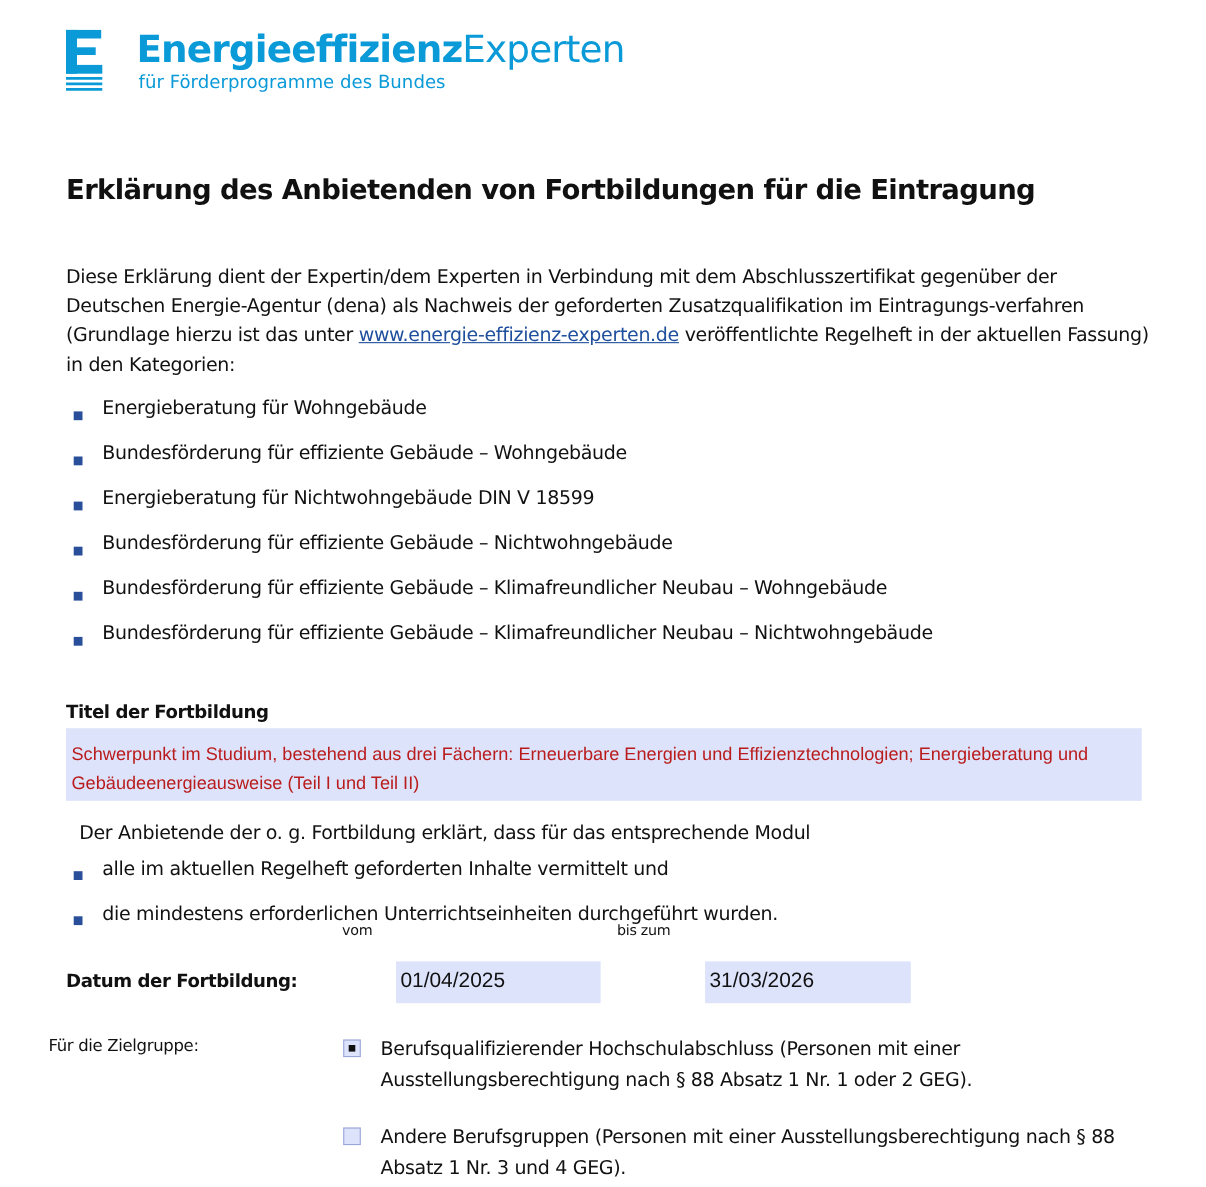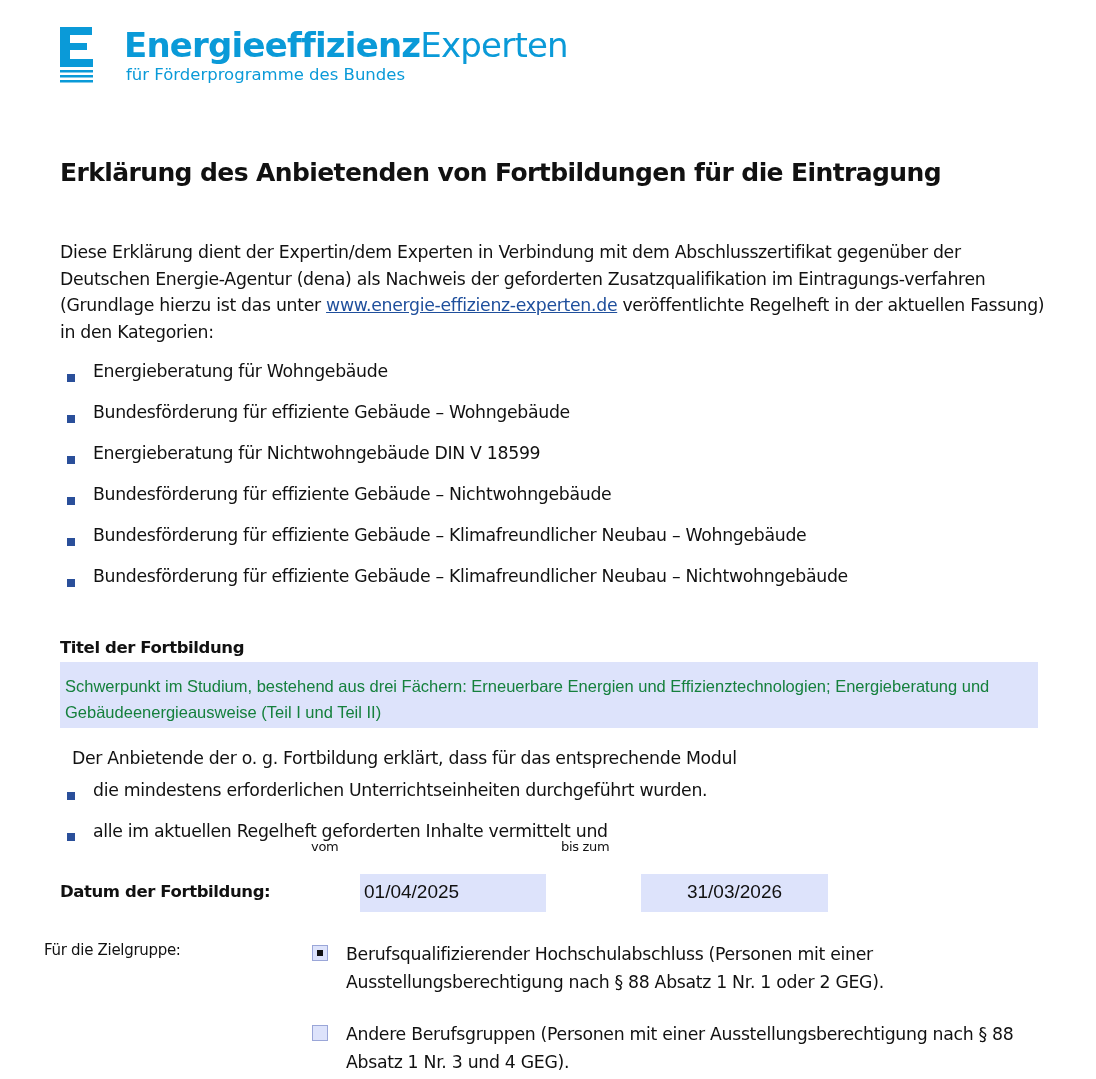--- a/index.html
+++ b/index.html
@@ -42,21 +42,21 @@
     .cats { top: 358px; }
     .cats li { height: 41px; line-height: 26px; }
     .section-label {
       position: absolute; left: 60px; top: 638px; margin: 0;
       font-weight: bold; font-size: 16.5px; letter-spacing: -0.4px;
     }
     .title-field {
       position: absolute; left: 60px; top: 662px; width: 978px; height: 66px;
       background: #dde3fb; box-sizing: border-box; padding: 11px 5px 0 5px;
       font-family: "Liberation Sans", sans-serif; font-size: 16.5px; line-height: 26px;
-      color: #15803d;
+      color: #b91c1c;
     }
     .decl { position: absolute; left: 60px; top: 736px; margin: 12px; font-size: 17.3px; letter-spacing: -0.3px; white-space: nowrap; }
     .decl-list { top: 776px; }
     .decl-list li { height: 41px; line-height: 28px; }
     .date-label { position: absolute; left: 60px; top: 882px; font-weight: bold; font-size: 16.5px; letter-spacing: -0.4px; }
     .date-word { position: absolute; top: 839px; font-size: 13px; letter-spacing: -0.3px; }
     .date-field {
       position: absolute; top: 874px; height: 38px; background: #dde3fb;
       box-sizing: border-box; padding: 7px 4px 0 4px;
       font-family: "Liberation Sans", sans-serif; font-size: 19px; color: #111;
@@ -104,29 +104,29 @@
   <li><span class="bullet-sq"></span><span>Bundesförderung für effiziente Gebäude – Nichtwohngebäude</span></li>
   <li><span class="bullet-sq"></span><span>Bundesförderung für effiziente Gebäude – Klimafreundlicher Neubau – Wohngebäude</span></li>
   <li><span class="bullet-sq"></span><span>Bundesförderung für effiziente Gebäude – Klimafreundlicher Neubau – Nichtwohngebäude</span></li>
 </ul>
 
 <p class="section-label">Titel der Fortbildung</p>
 <div class="title-field">Schwerpunkt im Studium, bestehend aus drei Fächern: Erneuerbare Energien und Effizienztechnologien; Energieberatung und Gebäudeenergieausweise (Teil I und Teil II)</div>
 
 <p class="decl">Der Anbietende der o. g. Fortbildung erklärt, dass für das entsprechende Modul</p>
 <ul class="bullets decl-list">
+  <li><span class="bullet-sq"></span><span>alle im aktuellen Regelheft geforderten Inhalte vermittelt und</span></li>
   <li><span class="bullet-sq"></span><span>die mindestens erforderlichen Unterrichtseinheiten durchgeführt wurden.</span></li>
-  <li><span class="bullet-sq"></span><span>alle im aktuellen Regelheft geforderten Inhalte vermittelt und</span></li>
 </ul>
 
 <div class="date-label">Datum der Fortbildung:</div>
 <div class="date-word" style="left:311px;">vom</div>
 <div class="date-field" style="left:360px; width:186px;">01/04/2025</div>
 <div class="date-word" style="left:561px;">bis zum</div>
-<div class="date-field" style="left:641px; width:187px;text-align:center;">31/03/2026</div>
+<div class="date-field" style="left:641px; width:187px;">31/03/2026</div>
 
 <div class="zg-label">Für die Zielgruppe:</div>
 
 <div class="option" style="top:940px;">
   <span class="checkbox checked"></span>
   <span class="option-text">Berufsqualifizierender Hochschulabschluss (Personen mit einer Ausstellungsberechtigung nach § 88 Absatz 1 Nr. 1 oder 2 GEG).</span>
 </div>
 
 <div class="option" style="top:1020px;">
   <span class="checkbox"></span>

